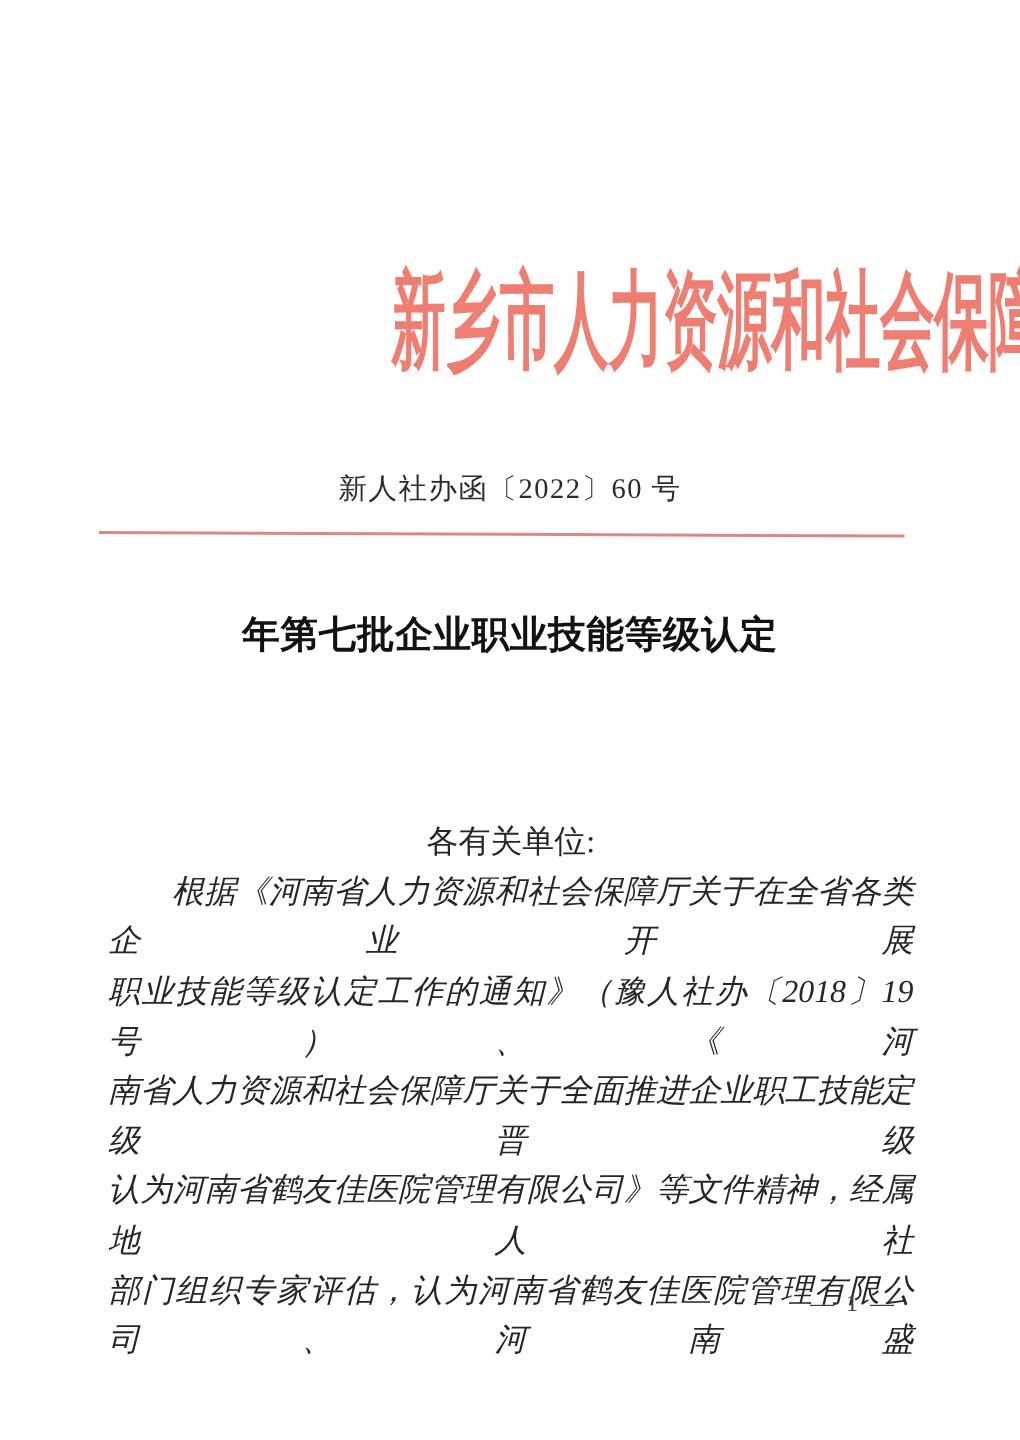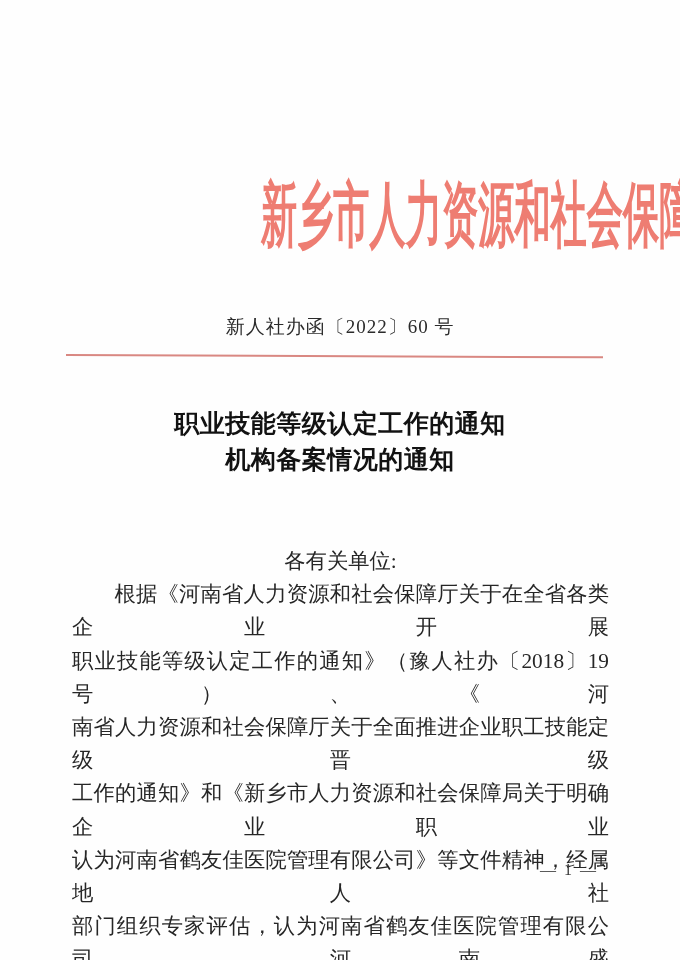--- a/index.html
+++ b/index.html
@@ -80,20 +80,21 @@
     line-height: 33.2px;
     color: #262626;
   }
   .salutation {
     text-align: center;
   }
   .pline {
     text-align: justify;
     text-align-last: justify;
     text-justify: inter-character;
+    font-style: italic;
   }
   .pline.indent {
     text-indent: 2em;
   }
   
   .page-num {
     position: absolute;
     top: 861px;
     left: 540px;
     width: 70px;
@@ -110,30 +111,28 @@
 
   <div class="letterhead">
     <span class="stretch">新乡市人力资源和社会保障局文件</span>
   </div>
 
   <div class="doc-number">新人社办函〔2022〕60 号</div>
 
   <div class="red-rule"></div>
 
   <div class="title-block">
-    <div>职业技能等级认定工作的通知</div>
-    <div>机构备案情况的通知</div>
+    <div>年第七批企业职业技能等级认定</div>
   </div>
 
   <div class="body-block">
     <div class="salutation">各有关单位:</div>
     <div class="pline indent">根据《河南省人力资源和社会保障厅关于在全省各类企业开展</div>
     <div class="pline">职业技能等级认定工作的通知》（豫人社办〔2018〕19 号）、《河</div>
     <div class="pline">南省人力资源和社会保障厅关于全面推进企业职工技能定级晋级</div>
-    <div class="pline">工作的通知》和《新乡市人力资源和社会保障局关于明确企业职业</div>
     <div class="pline">认为河南省鹤友佳医院管理有限公司》等文件精神，经属地人社</div>
     <div class="pline">部门组织专家评估，认为河南省鹤友佳医院管理有限公司、河南盛</div>
 
   </div>
 
   <div class="page-num">— 1 —</div>
 
 </div>
 
 </body></html>

